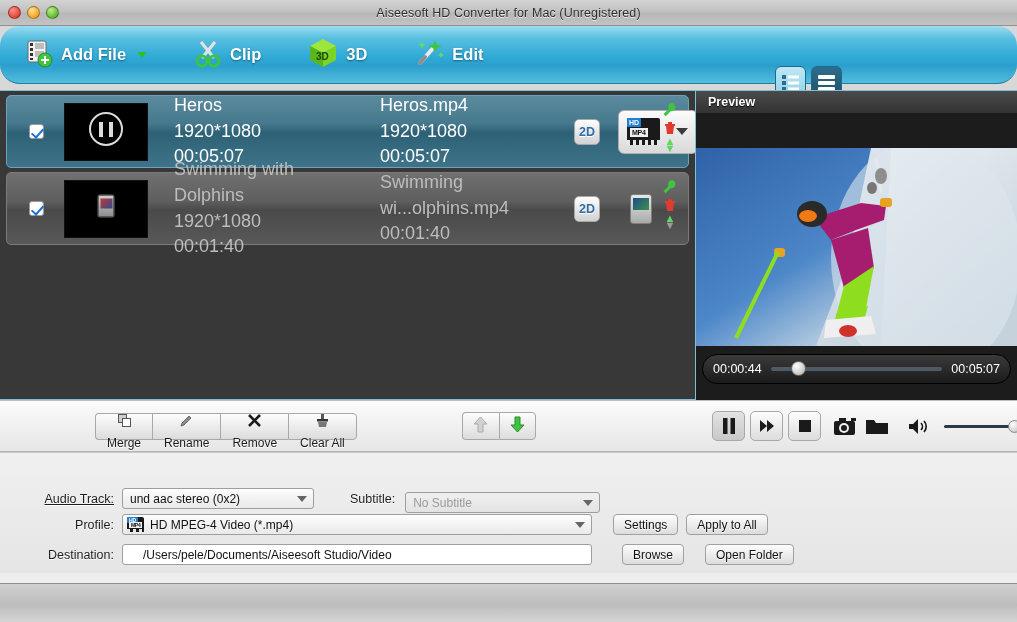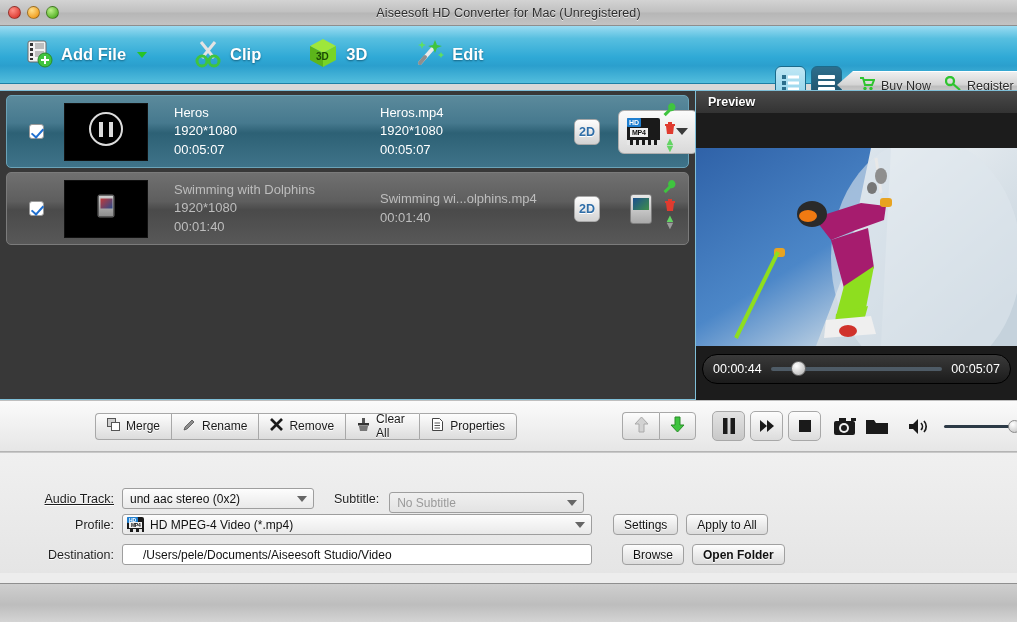--- a/index.html
+++ b/index.html
@@ -26,21 +26,21 @@
   .wintitle{
     width:100%; text-align:center; font-size:12.5px; color:#2e2e2e;
     text-shadow:0 1px 0 rgba(255,255,255,.7); letter-spacing:.1px;
   }
 
   
   .toolbar{
     position:absolute; left:0; top:26px; width:1017px; height:58px;
     background:linear-gradient(to bottom,#9bdcf2 0%,#57bfe0 22%,#2fa9d6 55%,#2b9fcd 70%,#53bedd 100%);
     border-bottom:1px solid #1d7fa5;
-    display:flex; align-items:center;
+    display:flex; align-items:center;border-radius:20px;
   }
   .tbtn{
     display:flex; align-items:center; gap:7px; height:46px; padding:0 10px;
     margin-left:14px; cursor:default;
   }
   .tbtn .lbl{
     font-size:16.5px; font-weight:bold; color:#fff;
     text-shadow:0 1px 2px rgba(0,40,60,.55);
   }
   .caret-down{
@@ -106,21 +106,21 @@
   .thumb .phone{
     position:absolute; left:50%; top:46%; transform:translate(-50%,-50%);
     width:17px;height:23px; background:linear-gradient(to bottom,#cfcfcf,#8d8d8d);
     border-radius:2px; border:1px solid #6a6a6a;
   }
   .thumb .phone:after{
     content:""; position:absolute; left:2px; top:3px; width:12px;height:10px;
     background:linear-gradient(135deg,#c23a3a,#2b4a8a);
   }
   .col{ margin-left:26px; line-height:1.42; flex:0 0 auto; }
-  .col div{ font-size:13px; }
+  .col div{ font-size:18px; }
   .frow.sel .col div{ color:#ffffff; }
   .frow.unsel .col div{ color:#bdbdbd; }
   .col.src{ width:180px; }
   .col.out{ width:180px; }
   .badge2d{
     width:26px;height:26px;border-radius:5px; flex:0 0 auto;
     background:linear-gradient(to bottom,#fdfdfd,#d2d2d2);
     border:1px solid #a7a7a7; display:flex;align-items:center;justify-content:center;
     font-size:12.5px; font-weight:bold; color:#2f6ea8; margin-left:14px;
     text-shadow:0 1px 0 #fff;
@@ -164,21 +164,21 @@
     position:absolute; left:0; top:400px; width:696px; height:52px;
     background:linear-gradient(to bottom,#fbfbfb,#e6e6e6);
     border-top:1px solid #bfbfbf; border-bottom:1px solid #b4b4b4;
     display:flex; align-items:center;
   }
   .btngroup{ display:flex; margin-left:95px; }
   .gbtn{
     height:27px; padding:0 11px; display:flex;align-items:center;gap:6px;
     background:linear-gradient(to bottom,#fdfdfd,#dcdcdc);
     border:1px solid #a8a8a8; border-right-width:0;
-    font-size:12px; color:#1a1a1a; text-shadow:0 1px 0 #fff;
+    font-size:12px; color:#1a1a1a; text-shadow:0 1px 0 #fff;flex-direction:column;
   }
   .gbtn:first-child{ border-radius:4px 0 0 4px; }
   .gbtn:last-child{ border-radius:0 4px 4px 0; border-right-width:1px; }
   .arrowgrp{ display:flex; margin-left:105px; }
   .abtn{
     width:37px;height:28px; display:flex;align-items:center;justify-content:center;
     background:linear-gradient(to bottom,#fdfdfd,#dcdcdc); border:1px solid #a8a8a8;
   }
   .abtn:first-child{ border-radius:4px 0 0 4px; border-right:none; }
   .abtn:last-child{ border-radius:0 4px 4px 0; }
@@ -346,37 +346,20 @@
       </div>
       <div class="vbtn on">
         <svg width="19" height="19" viewBox="0 0 19 19">
           <rect x="1" y="2" width="17" height="4" rx="1" fill="#fff"></rect>
           <rect x="1" y="8" width="17" height="4" rx="1" fill="#fff"></rect>
           <rect x="1" y="14" width="17" height="4" rx="1" fill="#fff"></rect>
         </svg>
       </div>
     </div>
 
-    <div class="buybar">
-      <span>
-        <svg width="16" height="15" viewBox="0 0 16 15">
-          <path d="M1 2h3l2 7h7l2-5H5" fill="none" stroke="#2fc42f" stroke-width="2"></path>
-          <circle cx="6" cy="12.5" r="1.7" fill="#2fc42f"></circle>
-            <circle cx="12" cy="12.5" r="1.7" fill="#2fc42f"></circle>
-        </svg>
-      </span>
-      <span class="bl">Buy Now</span>
-      <span style="margin-left:8px;">
-        <svg width="16" height="15" viewBox="0 0 16 15">
-          <circle cx="5" cy="5" r="4" fill="none" stroke="#2fc42f" stroke-width="2.3"></circle>
-          <line x1="7.5" y1="7.5" x2="15" y2="14" stroke="#2fc42f" stroke-width="2.3"></line>
-        </svg>
-      </span>
-      <span class="bl">Register</span>
-    </div>
   </div>
 
   <div class="filelist">
 
     <div class="frow sel">
       <div class="cbx"></div>
       <div class="thumb">
         <div class="ph"></div>
       </div>
       <div class="col src">
@@ -487,31 +470,20 @@
       </div>
       <div class="gbtn">
         <span>
           <svg width="13" height="13" viewBox="0 0 13 13">
             <rect x="5" y="0" width="3" height="5" fill="#555"></rect>
             <rect x="1" y="5" width="11" height="2.5" fill="#333"></rect>
             <path d="M2 8h9l-1 5H3z" fill="#777"></path>
           </svg>
         </span>
         <span>Clear All</span>
-      </div>
-      <div class="gbtn">
-        <span>
-          <svg width="13" height="13" viewBox="0 0 13 13">
-            <path d="M1.5 0.5h7l3 3v9h-10z" fill="#fff" stroke="#444"></path>
-            <line x1="3.5" y1="5" x2="9" y2="5" stroke="#555"></line>
-            <line x1="3.5" y1="7.5" x2="9" y2="7.5" stroke="#555"></line>
-            <line x1="3.5" y1="10" x2="9" y2="10" stroke="#555"></line>
-          </svg>
-        </span>
-        <span>Properties</span>
       </div>
     </div>
     <div class="arrowgrp">
       <div class="abtn">
         <span>
           <svg width="15" height="17" viewBox="0 0 15 17">
             <polygon points="7.5,1 14,8 10,8 10,16 5,16 5,8 1,8" fill="#d2d2d2" stroke="#aaa"></polygon>
           </svg>
         </span>
       </div>
@@ -616,21 +588,21 @@
   </div>
 
   <div class="settings">
 
     <div class="srow" style="left:18px; top:31px;">
       <span class="slab" style="width:96px;text-decoration:underline;">Audio Track:</span>
       <div class="sel-box" style="width:192px; margin-left:8px;">
         <span>und aac stereo (0x2)</span>
         <span class="dd"></span>
       </div>
-      <span class="slab" style="margin-left:20px;">Subtitle:</span>
+      <span class="slab" style="margin-left:36px;">Subtitle:</span>
       <div class="sel-box disabled" style="width:195px; margin-left:10px;">
         <span>No Subtitle</span>
         <span class="dd"></span>
       </div>
     </div>
 
     <div class="srow" style="left:18px; top:61px;">
       <span class="slab" style="width:96px;">Profile:</span>
       <div class="sel-box" style="width:470px; margin-left:8px; padding-left:4px;">
         <span class="mp4ic" style="width:17px;height:15px;flex:0 0 auto;margin-right:6px;">
@@ -644,21 +616,21 @@
       <div class="sbtn" style="margin-left:21px;">Settings</div>
       <div class="sbtn" style="margin-left:8px;">Apply to All</div>
     </div>
 
     <div class="srow" style="left:18px; top:91px;">
       <span class="slab" style="width:96px;">Destination:</span>
       <div class="txt-box" style="width:470px; margin-left:8px;padding-left:20px;">
         <span>/Users/pele/Documents/Aiseesoft Studio/Video</span>
       </div>
       <div class="sbtn" style="margin-left:30px;">Browse</div>
-      <div class="sbtn" style="margin-left:8px;font-weight:bold;">Open Folder</div>
+      <div class="sbtn" style="margin-left:21px;">Open Folder</div>
     </div>
 
   </div>
 
   <div class="gap"></div>
   <div class="statusbar"></div>
 
 </div>
 
 </body></html>

